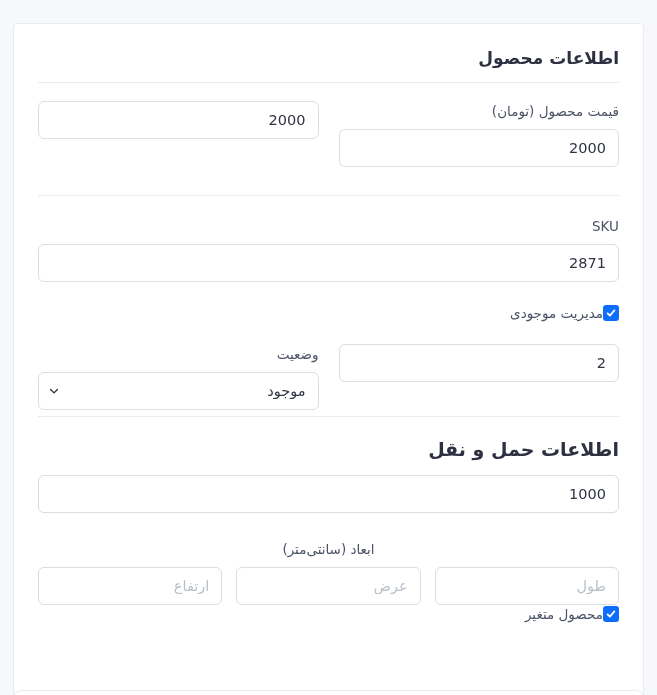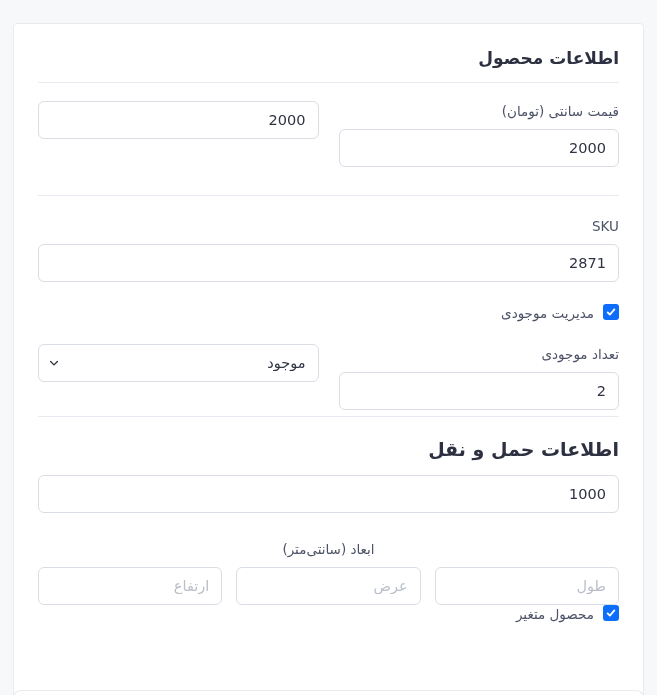--- a/index.html
+++ b/index.html
@@ -48,21 +48,21 @@
   select.select-input {
     appearance: none; -webkit-appearance: none; -moz-appearance: none;
     padding-left: 28px;
   }
   .select-chevron {
     position: absolute; left: 10px; top: 50%;
     width: 12px; height: 12px; margin-top: -6px;
     pointer-events: none;
   }
   .check-row {
-    display: flex; align-items: flex-start; gap: 9px;
+    display: flex; align-items: center; 
   }
   .check-row-1 { margin-top: 22px; }
   .check-row-2 { }
   .labels-row-stock { margin-top: 22px; }
   .checkbox {
     width: 16px; height: 16px; flex: 0 0 16px;
     background: #0d6efd; border-radius: 3px;
     display: inline-flex; align-items: center; justify-content: center;
     cursor: pointer;
   }
@@ -83,21 +83,21 @@
 </head>
 <body>
 
 <div class="card">
 
   <h2 class="card-title">اطلاعات محصول</h2>
   <hr class="divider divider-1">
 
   <div class="row-2">
     <div class="col">
-      <label class="field-label">قیمت سانتی (تومان)</label>
+      <label class="field-label">قیمت محصول (تومان)</label>
       <input class="text-input" type="text" value="2000" style="">
     </div>
     <div class="col">
       <input class="text-input" type="text" value="2000" style="">
     </div>
   </div>
 
   <hr class="divider divider-2">
 
   <label class="field-label">SKU</label>
@@ -107,24 +107,24 @@
     <span class="checkbox" style="background: rgb(13, 110, 253);">
       <svg width="12" height="12" viewBox="0 0 16 16">
         <path d="M3.5 8.5 L6.5 11.5 L12.5 4.5" fill="none" stroke="#ffffff" stroke-width="2.4" stroke-linecap="round" stroke-linejoin="round"></path>
       </svg>
     </span>
     <span class="check-label">مدیریت موجودی</span>
   </div>
 
   <div class="row-2 labels-row-stock">
     <div class="col">
-      <label class="field-label">تعداد موجودی</label>
       <input class="text-input" type="text" value="2" style="">
     </div>
     <div class="col">
+      <label class="field-label">وضعیت</label>
       <div class="select-wrap">
         <select class="select-input">
           <option>موجود</option>
         </select>
         <svg class="select-chevron" viewBox="0 0 16 16">
           <path d="M3.5 6 L8 10.5 L12.5 6" fill="none" stroke="#2f3342" stroke-width="1.8" stroke-linecap="round" stroke-linejoin="round"></path>
         </svg>
       </div>
     </div>
   </div>

